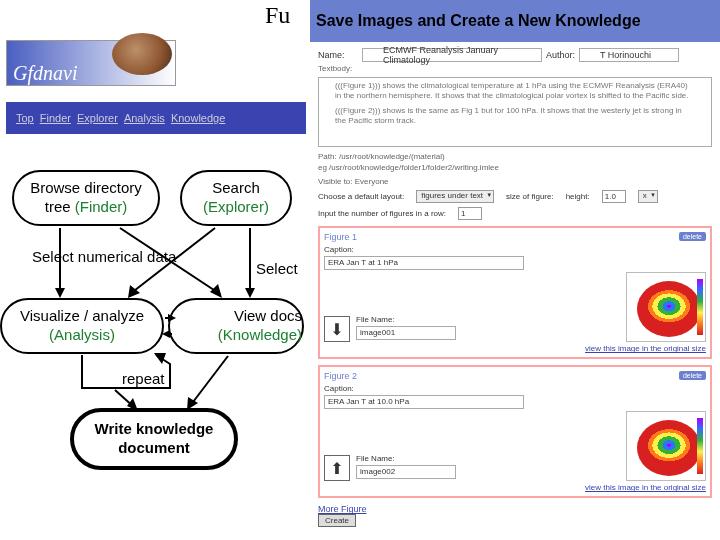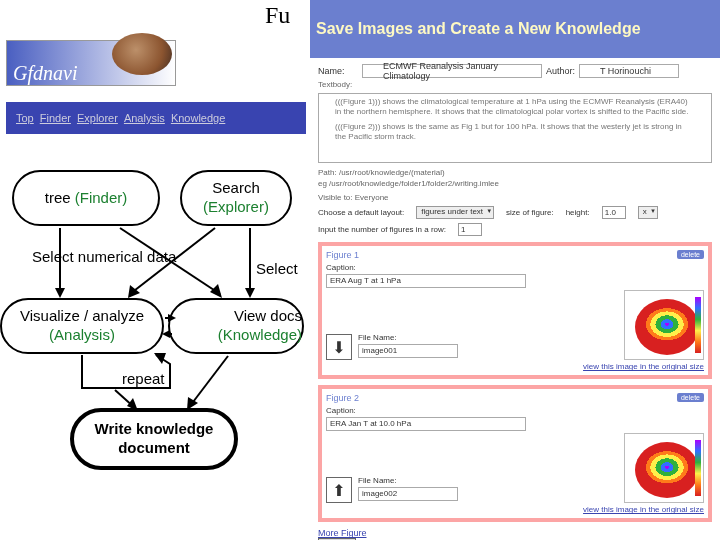--- a/index.html
+++ b/index.html
@@ -28,36 +28,36 @@
   .lbl-num { left: 32px; top: 248px; }
   .lbl-sel { left: 256px; top: 260px; }
   .lbl-rep { left: 122px; top: 370px; }
   
   svg.arrows { position: absolute; left: 0; top: 0; width: 310px; height: 540px; pointer-events: none; }
   svg.arrows line, svg.arrows path { stroke: #000; stroke-width: 2; fill: none; }
   svg.arrows .head { fill: #000; }
   
   
   .right { position: absolute; left: 310px; top: 0; width: 410px; height: 540px; font-size: 9px; color: #333; }
-  .r-titlebar { background: #6b7fcf; color: #fef9c3; font-size: 16px; font-weight: bold; padding: 20px 6px; }
+  .r-titlebar { background: #6b7fcf; color: #000000; font-size: 16px; font-weight: bold; padding: 12px 6px; }
   .r-body { padding: 4px 8px; }
   .fld-row { display: flex; align-items: center; gap: 4px; margin: 2px 0; }
   .fld-label { width: 40px; }
   .ibox { border: 1px solid #aaa; background: #fff; padding: 1px 20px; height: 14px; font-size: 9px; display: flex; align-items: center; }
   .ibox.w1 { width: 180px; }
   .ibox.w2 { width: 100px; }
   .tb { border: 1px solid #aaa; background: #fff; padding: 3px 16px; font-size: 8px; margin: 4px 0; height: 70px; color: #777; line-height: 1.3; }
   .small { font-size: 8px; color: #666; }
   .pathblk { margin: 4px 0; font-size: 8px; color: #666; line-height: 1.4; }
   .layoutrow { display: flex; align-items: center; gap: 12px; margin: 4px 0; font-size: 8px; flex-wrap: wrap; }
   .sel { border: 1px solid #999; background: #eee; padding: 0 10px 0 4px; height: 13px; font-size: 8px; position: relative; }
   .sel::after { content: "▾"; position: absolute; right: 2px; font-size: 7px; }
   .numf { border: 1px solid #999; width: 24px; height: 13px; font-size: 8px; padding: 0 2px; display: inline-flex; align-items: center; }
   
-  .figbox { border: 4px solid #fca5a5; margin: 6px 0; padding: 4px; position: relative; }
+  .figbox { border: 2px solid #fca5a5; margin: 6px 0; padding: 4px; position: relative; }
   .figtitle { color: #6b7fcf; font-size: 9px; margin-bottom: 3px; }
   .delbtn { position: absolute; right: 4px; top: 4px; background: #6b7fcf; color: #fff; font-size: 7px; padding: 1px 4px; border-radius: 2px; }
   .cap { font-size: 8px; }
   .capbox { border: 1px solid #aaa; width: 200px; height: 14px; font-size: 8px; padding: 1px 3px; margin: 2px 0; }
   .thumb-row { display: flex; align-items: flex-end; gap: 6px; }
   .arrowbox { width: 26px; height: 26px; border: 1px solid #666; display: flex; align-items: center; justify-content: center; font-size: 16px; }
   .plot { width: 80px; height: 70px; border: 1px solid #bbb; background: #fff; position: relative; margin-left: auto; }
   .plot-inner { position: absolute; left: 10px; top: 8px; right: 4px; bottom: 4px; background: radial-gradient(ellipse 40% 35% at 50% 45%, #a0f 0 8%, #3070ff 8% 25%, #2fb13c 25% 45%, #ffef4a 45% 65%, #ff7a1a 65% 82%, #d82020 82% 100%); border-radius: 50%; }
   .plot-strip { position: absolute; right: 2px; top: 6px; width: 6px; bottom: 6px; background: linear-gradient(#a0f,#3070ff,#2fb13c,#ffef4a,#ff7a1a,#d82020); }
   .linkish { color: #3944b0; text-decoration: underline; font-size: 8px; text-align: right; margin-top: 2px; }
@@ -77,20 +77,21 @@
 
   <div class="navlinks">
     <a>Top</a>
     <a>Finder</a>
     <a>Explorer</a>
     <a>Analysis</a>
     <a>Knowledge</a>
   </div>
 
   <div class="node n-browse">
+    <span>Browse directory</span>
     <span><span>tree </span><span class="green">(Finder)</span></span>
   </div>
 
   <div class="node n-search">
     <span>Search</span>
     <span class="green">(Explorer)</span>
   </div>
 
   <div class="lbl lbl-num">Select numerical data</div>
   <div class="lbl lbl-sel">Select</div>
@@ -172,21 +173,21 @@
     </div>
     <div class="layoutrow">
       <span>Input the number of figures in a row:</span>
       <span class="numf">1</span>
     </div>
 
     <div class="figbox">
       <div class="figtitle">Figure 1</div>
       <div class="delbtn">delete</div>
       <div class="cap">Caption:</div>
-      <div class="capbox">ERA Aug T at 1 hPa</div>
+      <div class="capbox">ERA Jan T at 1 hPa</div>
       <div class="thumb-row">
         <div class="arrowbox">⬇</div>
         <div style="font-size:8px">
           <div>File Name:</div>
           <div class="capbox" style="width:100px">image001</div>
         </div>
         <div class="plot">
             <div class="plot-inner"></div>
             <div class="plot-strip"></div>
           </div>

